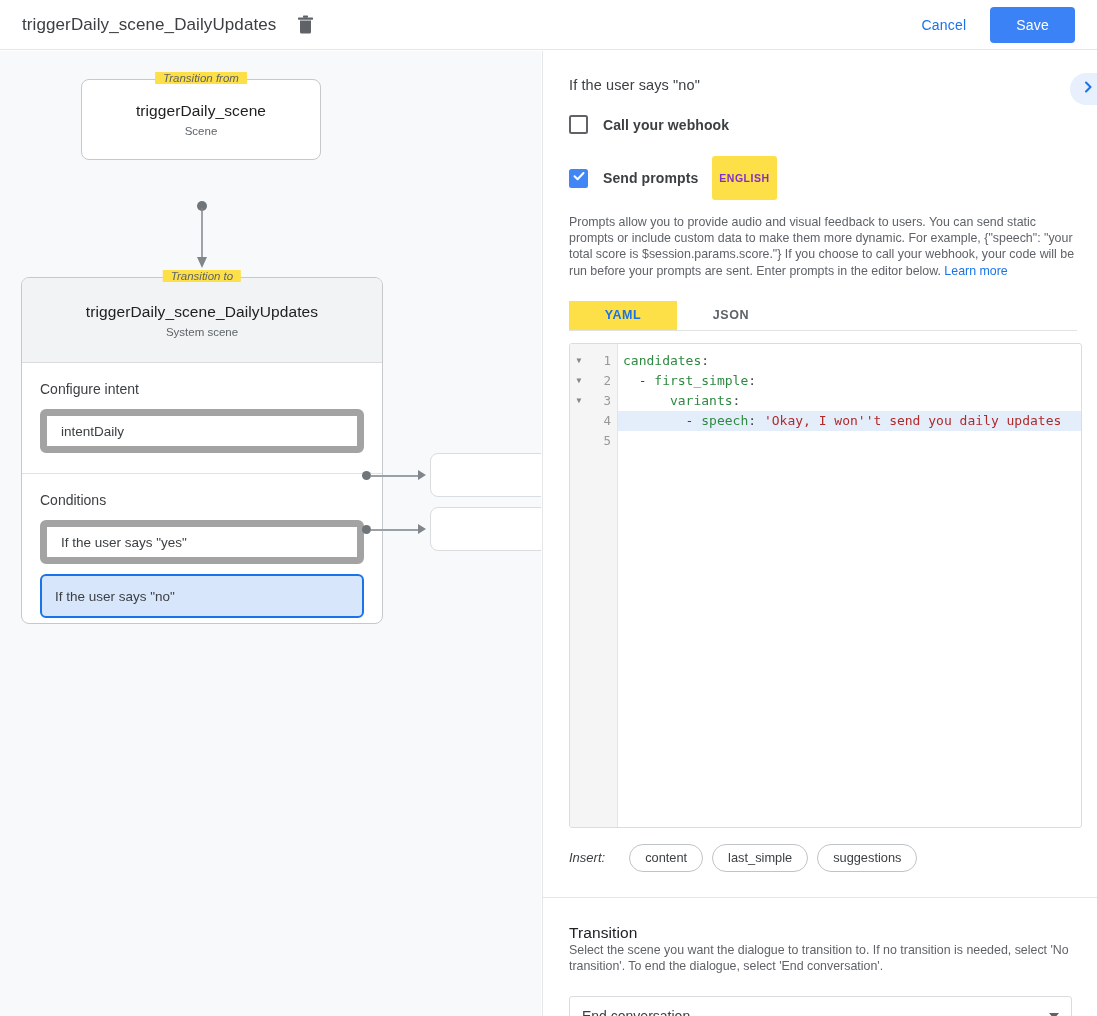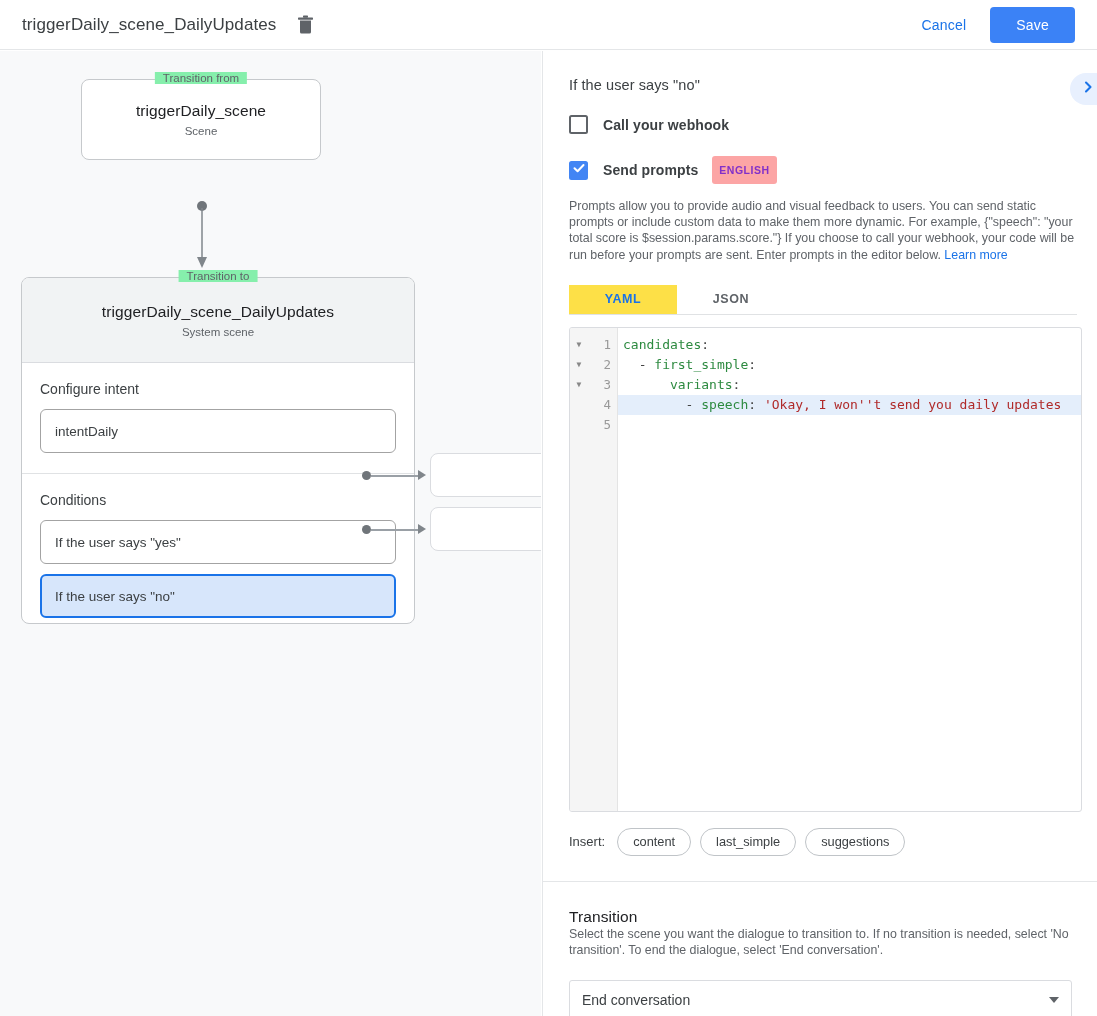--- a/index.html
+++ b/index.html
@@ -74,25 +74,26 @@
 
   .fieldset-box {
     position: absolute;
     border: 1px solid #c6c9cc;
     border-radius: 8px;
     background: #ffffff;
   }
   .fieldset-legend {
     position: absolute;
     top: -8px;
-    background: #86efac;
+    background: #fde047;
     padding: 0 8px;
     font-size: 11.5px;
     color: #5f6368;
     white-space: nowrap;
+    font-style: italic;
   }
 
   
   #node-from {
     left: 81px; top: 28px;
     width: 240px; height: 81px;
     display: flex; flex-direction: column;
     align-items: center; justify-content: center;
   }
   #node-from .legend-from { left: 50%; transform: translateX(-50%); }
@@ -106,21 +107,21 @@
     color: #5f6368;
     margin-top: 5px;
   }
 
   
   .connector { position: absolute; left: 195px; top: 150px; width: 14px; height: 70px; }
 
   
   #node-to {
     left: 21px; top: 226px;
-    width: 394px; height: 347px;
+    width: 362px; height: 347px;
     background: #ffffff;
     padding: 0;
   }
   #node-to .legend-to { left: 50%; transform: translateX(-50%); }
   .node-to-head {
     background: #f1f3f4;
     border-radius: 7px 7px 0 0;
     height: 85px;
     display: flex; flex-direction: column;
     align-items: center; justify-content: center;
@@ -128,21 +129,21 @@
   }
   .node-to-head .node-title { font-size: 15.5px; }
   .section { padding: 18px 18px 20px 18px; }
   .section + .section { border-top: 1px solid #e0e2e4; }
   .section-label {
     font-size: 14px;
     color: #3c4043;
     margin-bottom: 12px;
   }
   .pill-field {
-    border: 1px solid #a3a3a3;
+    border: 7px solid #a3a3a3;
     border-radius: 6px;
     background: #fff;
     height: 44px;
     display: flex; align-items: center;
     padding: 0 14px;
     font-size: 13.5px;
     color: #3c4043;
     cursor: pointer;
   }
   .cond-item { margin-bottom: 10px; }
@@ -230,26 +231,26 @@
   }
   .check-label {
     margin-left: 15px;
     font-size: 14px;
     font-weight: bold;
     color: #3c4043;
     letter-spacing: .1px;
   }
   .lang-badge {
     margin-left: 14px;
-    background: #fca5a5;
+    background: #fde047;
     color: #8230c9;
     font-size: 10.5px;
     font-weight: bold;
     letter-spacing: .5px;
-    padding: 8px 7px;
+    padding: 16px 7px;
     border-radius: 3px;
   }
 
   .help-text {
     margin: 14px 26px 0 26px;
     width: 508px;
     font-size: 12.4px;
     line-height: 16.2px;
     color: #5f6368;
   }
@@ -327,21 +328,22 @@
   .tok-str { color: #b02a2a; }
   .tok-dash { color: #444444; }
 
   .insert-row {
     display: flex; align-items: center;
     margin: 16px 0 0 26px;
   }
   .insert-label {
     font-size: 13px;
     color: #3c4043;
-    margin-right: 12px;
+    margin-right: 24px;
+    font-style: italic;
   }
   .chip {
     border: 1px solid #c0c4c8;
     border-radius: 14px;
     height: 28px;
     padding: 0 15px;
     display: flex; align-items: center;
     font-size: 12.8px;
     color: #3c4043;
     margin-right: 9px;

